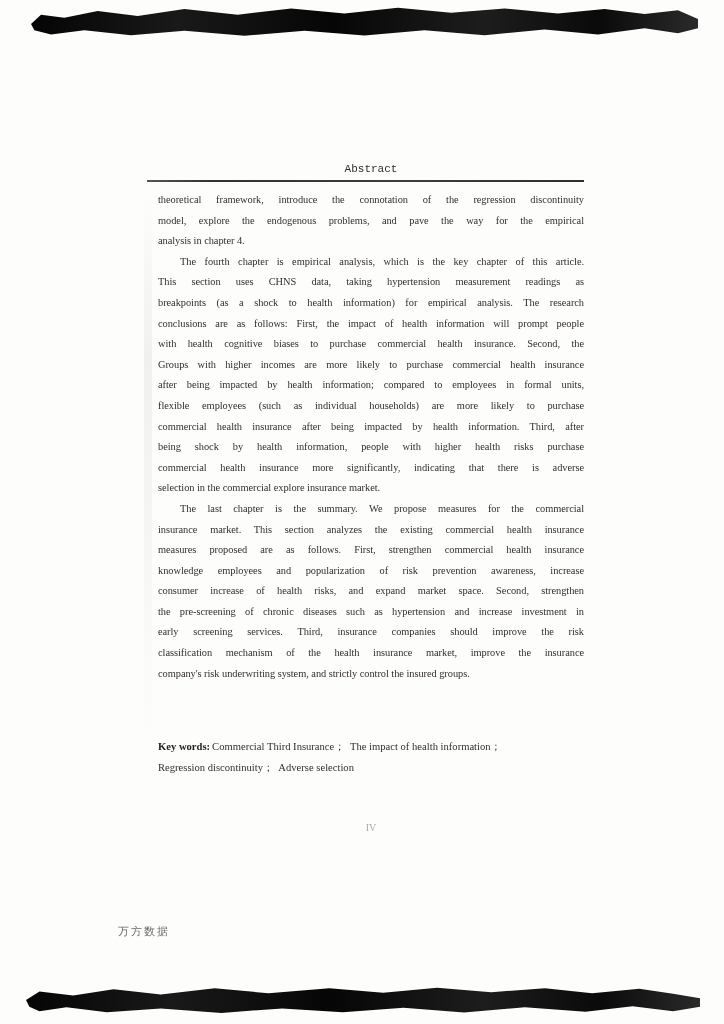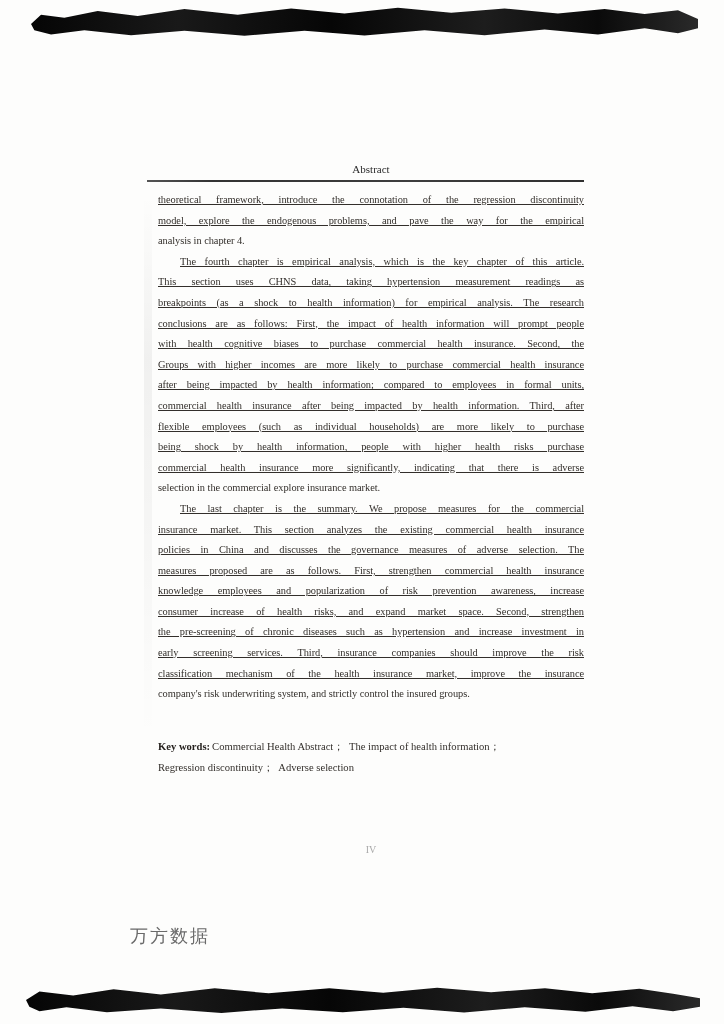--- a/index.html
+++ b/index.html
@@ -37,68 +37,66 @@
   }
   
   .scan-smudge{
     position:absolute;left:144px;top:195px;width:8px;height:545px;
     background:linear-gradient(180deg,rgba(0,0,0,0) 0%,rgba(0,0,0,0.05) 30%,rgba(0,0,0,0.03) 60%,rgba(0,0,0,0) 100%);
   }
   .header-title{
     position:absolute;
     left:158px;top:163px;width:426px;
     text-align:center;
-    font-family:Liberation Serif, serif;
+    font-family:Liberation Mono, monospace;
     font-size:11px;color:#2b2b2b;
   }
   .header-rule{
     position:absolute;
     left:147px;top:180px;width:437px;height:2px;
     background:linear-gradient(90deg,#555 0%,#333 15%,#3e3e3e 60%,#2f2f2f 100%);
   }
   .body-block{
     position:absolute;
     left:158px;top:190px;width:426px;
     color:var(--ink);
     font-size:10.4px;
     letter-spacing:-0.05px;
   }
   .ln{
     line-height:20.6px;
     text-align:justify;
     text-align-last:justify;
     white-space:nowrap;
-    text-decoration:underline;
   }
   .ln-last{
     line-height:20.6px;
     text-align:left;
     white-space:nowrap;
   }
   .indent{padding-left:22px;}
   .keywords{
     position:absolute;
     left:158px;top:737px;width:426px;
     color:var(--ink);
     font-size:10.6px;
   }
   .kw-line{line-height:20.6px;white-space:pre-wrap;}
   .kw-label{font-weight:bold;margin-right:2px;color:#26221f;}
   .page-number{
     position:absolute;
-    left:158px;top:844px;width:426px;
+    left:158px;top:822px;width:426px;
     text-align:center;
     font-size:10px;color:var(--pagenum);
   }
   .watermark{
     position:absolute;
     left:118px;top:924px;
-    font-size:18px;color:var(--watermark);
+    font-size:11px;color:var(--watermark);
     letter-spacing:2px;
-    margin-left:12px;
   }
 </style>
 </head>
 <body>
 
 <div class="page">
 
   <div class="band band-top"></div>
   <div class="scan-smudge"></div>
 
@@ -111,40 +109,39 @@
     <div class="ln">model, explore the endogenous problems, and pave the way for the empirical</div>
     <div class="ln-last">analysis in chapter 4.</div>
 
     <div class="ln indent">The fourth chapter is empirical analysis, which is the key chapter of this article.</div>
     <div class="ln">This section uses CHNS data, taking hypertension measurement readings as</div>
     <div class="ln">breakpoints (as a shock to health information) for empirical analysis. The research</div>
     <div class="ln">conclusions are as follows: First, the impact of health information will prompt people</div>
     <div class="ln">with health cognitive biases to purchase commercial health insurance. Second, the</div>
     <div class="ln">Groups with higher incomes are more likely to purchase commercial health insurance</div>
     <div class="ln">after being impacted by health information; compared to employees in formal units,</div>
+    <div class="ln">flexible employees (such as individual households) are more likely to purchase</div>
     <div class="ln">commercial health insurance after being impacted by health information. Third, after</div>
-    <div class="ln">flexible employees (such as individual households) are more likely to purchase</div>
     <div class="ln">being shock by health information, people with higher health risks purchase</div>
     <div class="ln">commercial health insurance more significantly, indicating that there is adverse</div>
     <div class="ln-last">selection in the commercial explore insurance market.</div>
 
     <div class="ln indent">The last chapter is the summary. We propose measures for the commercial</div>
     <div class="ln">insurance market. This section analyzes the existing commercial health insurance</div>
-    <div class="ln">policies in China and discusses the governance measures of adverse selection. The</div>
     <div class="ln">measures proposed are as follows. First, strengthen commercial health insurance</div>
     <div class="ln">knowledge employees and popularization of risk prevention awareness, increase</div>
     <div class="ln">consumer increase of health risks, and expand market space. Second, strengthen</div>
     <div class="ln">the pre-screening of chronic diseases such as hypertension and increase investment in</div>
     <div class="ln">early screening services. Third, insurance companies should improve the risk</div>
     <div class="ln">classification mechanism of the health insurance market, improve the insurance</div>
     <div class="ln-last">company's risk underwriting system, and strictly control the insured groups.</div>
   </div>
 
   <div class="keywords">
-    <div class="kw-line"><span class="kw-label">Key words:</span><span>Commercial Health Abstract；  The impact of health information；</span></div>
+    <div class="kw-line"><span class="kw-label">Key words:</span><span>Commercial Third Insurance；  The impact of health information；</span></div>
     <div class="kw-line">Regression discontinuity；  Adverse selection</div>
   </div>
 
   <div class="page-number">IV</div>
 
   <div class="watermark">万方数据</div>
 
   <div class="band band-bottom"></div>
 
 </div>

